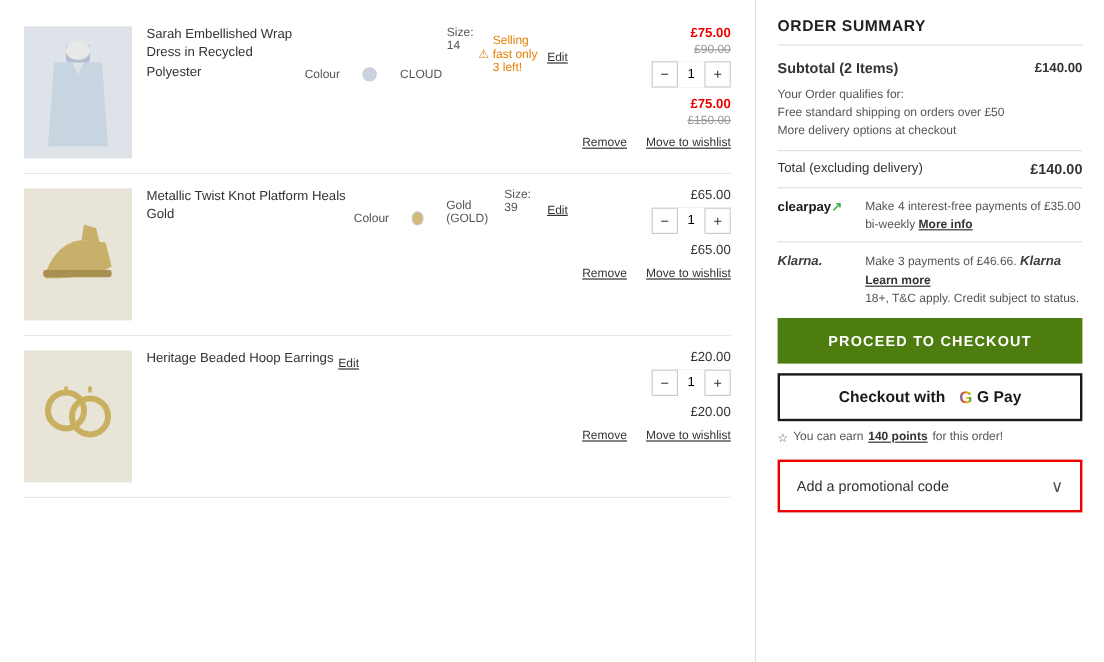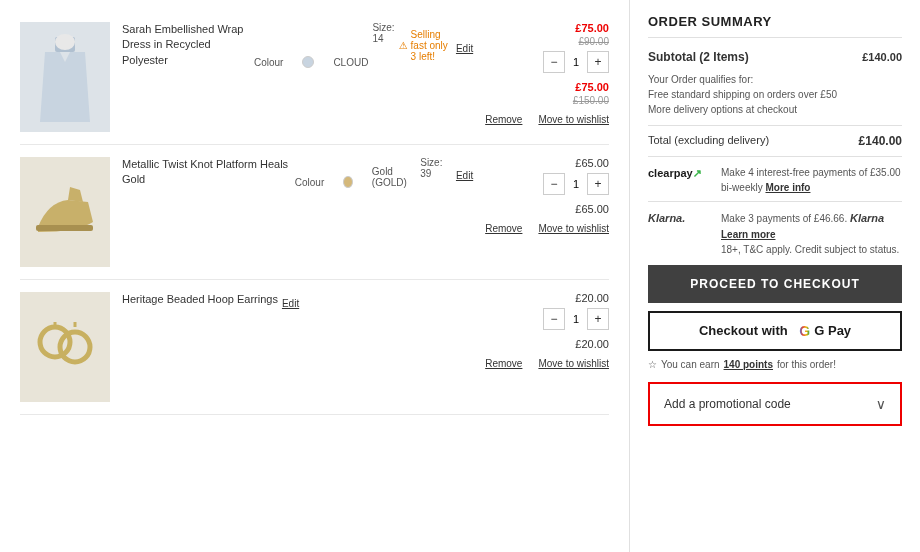--- a/index.html
+++ b/index.html
@@ -240,21 +240,21 @@
       text-decoration: underline;
       font-weight: bold;
     }
     .klarna-learn {
       color: #333;
       text-decoration: underline;
       font-weight: bold;
     }
     .checkout-btn {
       width: 100%;
-      background: #404040;
+      background: #4d7c0f;
       color: #fff;
       border: none;
       padding: 12px;
       font-size: 12px;
       font-weight: bold;
       letter-spacing: 1px;
       cursor: pointer;
       text-transform: uppercase;
     }
     .gpay-btn {

